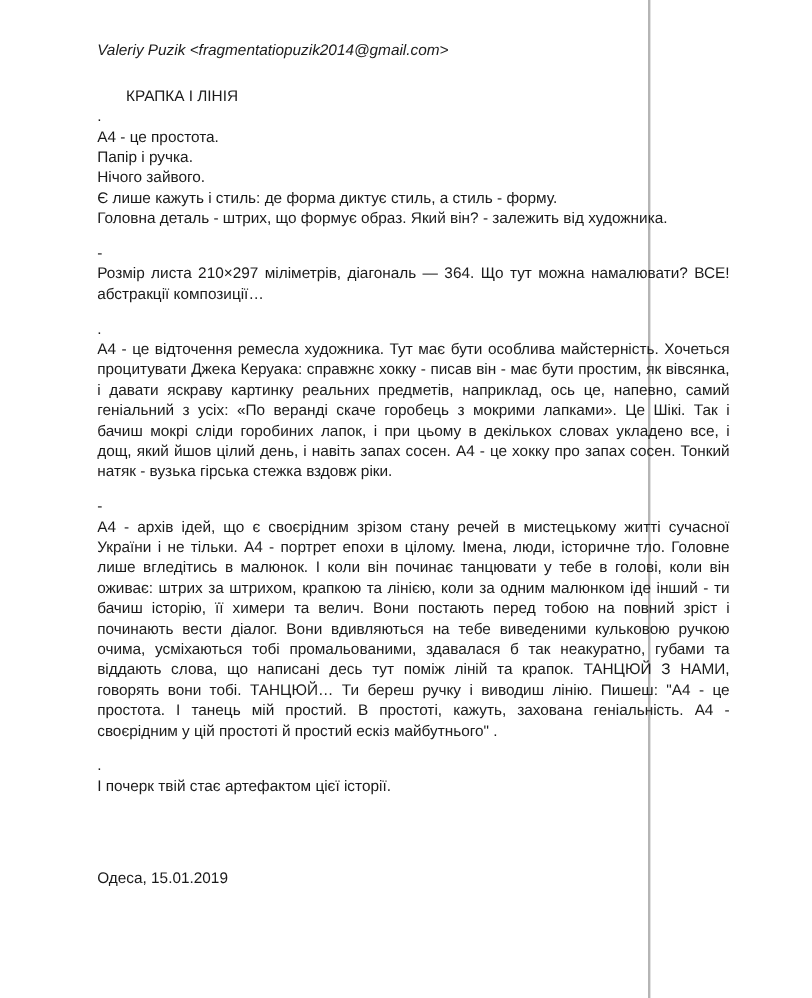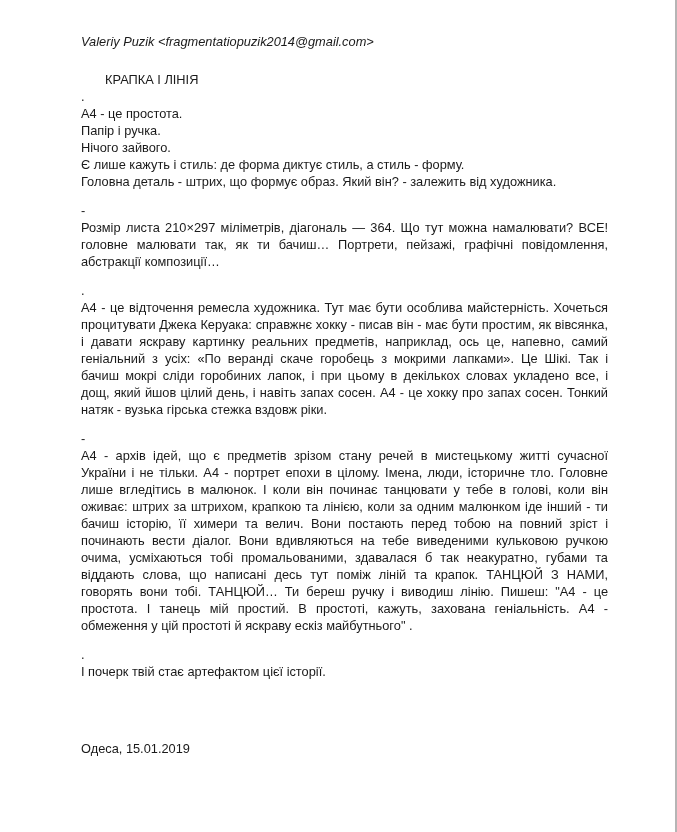--- a/index.html
+++ b/index.html
@@ -3,21 +3,21 @@
 <meta charset="utf-8">
 <style>
   html, body { margin: 0; padding: 0; }
   body {
     width: 677px; height: 832px;
     background: #ffffff;
     font-family: "Liberation Sans", sans-serif;
     color: #1a1a1a;
     overflow: hidden;
   }
-  .page { position: relative; width: 677px; height: 832px; background: #ffffff; }
+  .page { position: relative; width: 542px; height: 832px; background: #ffffff; }
   .page-edge {
     position: absolute; top: 0; right: 0; bottom: 0; width: 2px;
     background: #b5b5b5;
   }
   .content {
     position: absolute; left: 81px; top: 33px; width: 527px;
   }
   .line {
     font-size: 12.8px;
     line-height: 17px;
@@ -52,48 +52,47 @@
       <div class="line">А4 - це простота.</div>
       <div class="line">Папір і ручка.</div>
       <div class="line">Нічого зайвого.</div>
       <div class="line">Є лише кажуть і стиль: де форма диктує стиль, а стиль - форму.</div>
       <div class="line">Головна деталь - штрих, що формує образ. Який він? - залежить від художника.</div>
     </div>
 
     <div class="section section-2">
       <div class="line">-</div>
       <div class="line jl">Розмір листа 210×297 міліметрів, діагональ — 364. Що тут можна намалювати? ВСЕ!</div>
-      <div class="line jl">головне малювати так, як ти бачиш… Портрети, пейзажі, графічні повідомлення,</div>
       <div class="line">абстракції композиції…</div>
     </div>
 
     <div class="section section-3">
       <div class="line">.</div>
       <div class="line jl">А4 - це відточення ремесла художника. Тут має бути особлива майстерність. Хочеться</div>
       <div class="line jl">процитувати Джека Керуака: справжнє хокку - писав він - має бути простим, як вівсянка,</div>
       <div class="line jl">і давати яскраву картинку реальних предметів, наприклад, ось це, напевно, самий</div>
       <div class="line jl">геніальний з усіх: «По веранді скаче горобець з мокрими лапками». Це Шікі. Так і</div>
       <div class="line jl">бачиш мокрі сліди горобиних лапок, і при цьому в декількох словах укладено все, і</div>
       <div class="line jl">дощ, який йшов цілий день, і навіть запах сосен. А4 - це хокку про запах сосен. Тонкий</div>
       <div class="line">натяк - вузька гірська стежка вздовж ріки.</div>
     </div>
 
     <div class="section section-4">
       <div class="line">-</div>
-      <div class="line jl">А4 - архів ідей, що є предметів зрізом стану речей в мистецькому житті сучасної</div>
+      <div class="line jl">А4 - архів ідей, що є своєрідним зрізом стану речей в мистецькому житті сучасної</div>
       <div class="line jl">України і не тільки. А4 - портрет епохи в цілому. Імена, люди, історичне тло. Головне</div>
       <div class="line jl">лише вгледітись в малюнок. І коли він починає танцювати у тебе в голові, коли він</div>
       <div class="line jl">оживає: штрих за штрихом, крапкою та лінією, коли за одним малюнком іде інший - ти</div>
       <div class="line jl">бачиш історію, її химери та велич. Вони постають перед тобою на повний зріст і</div>
       <div class="line jl">починають вести діалог. Вони вдивляються на тебе виведеними кульковою ручкою</div>
       <div class="line jl">очима, усміхаються тобі промальованими, здавалася б так неакуратно, губами та</div>
       <div class="line jl">віддають слова, що написані десь тут поміж ліній та крапок. ТАНЦЮЙ З НАМИ,</div>
       <div class="line jl">говорять вони тобі. ТАНЦЮЙ… Ти береш ручку і виводиш лінію. Пишеш: "А4 - це</div>
       <div class="line jl">простота. І танець мій простий. В простоті, кажуть, захована геніальність. А4 -</div>
-      <div class="line">обмеження у цій простоті й яскраву ескіз майбутнього" .</div>
+      <div class="line">своєрідним у цій простоті й простий ескіз майбутнього" .</div>
     </div>
 
     <div class="section section-5">
       <div class="line">.</div>
       <div class="line">І почерк твій стає артефактом цієї історії.</div>
     </div>
 
     <div class="line footer">Одеса, 15.01.2019</div>
 
   </div>

